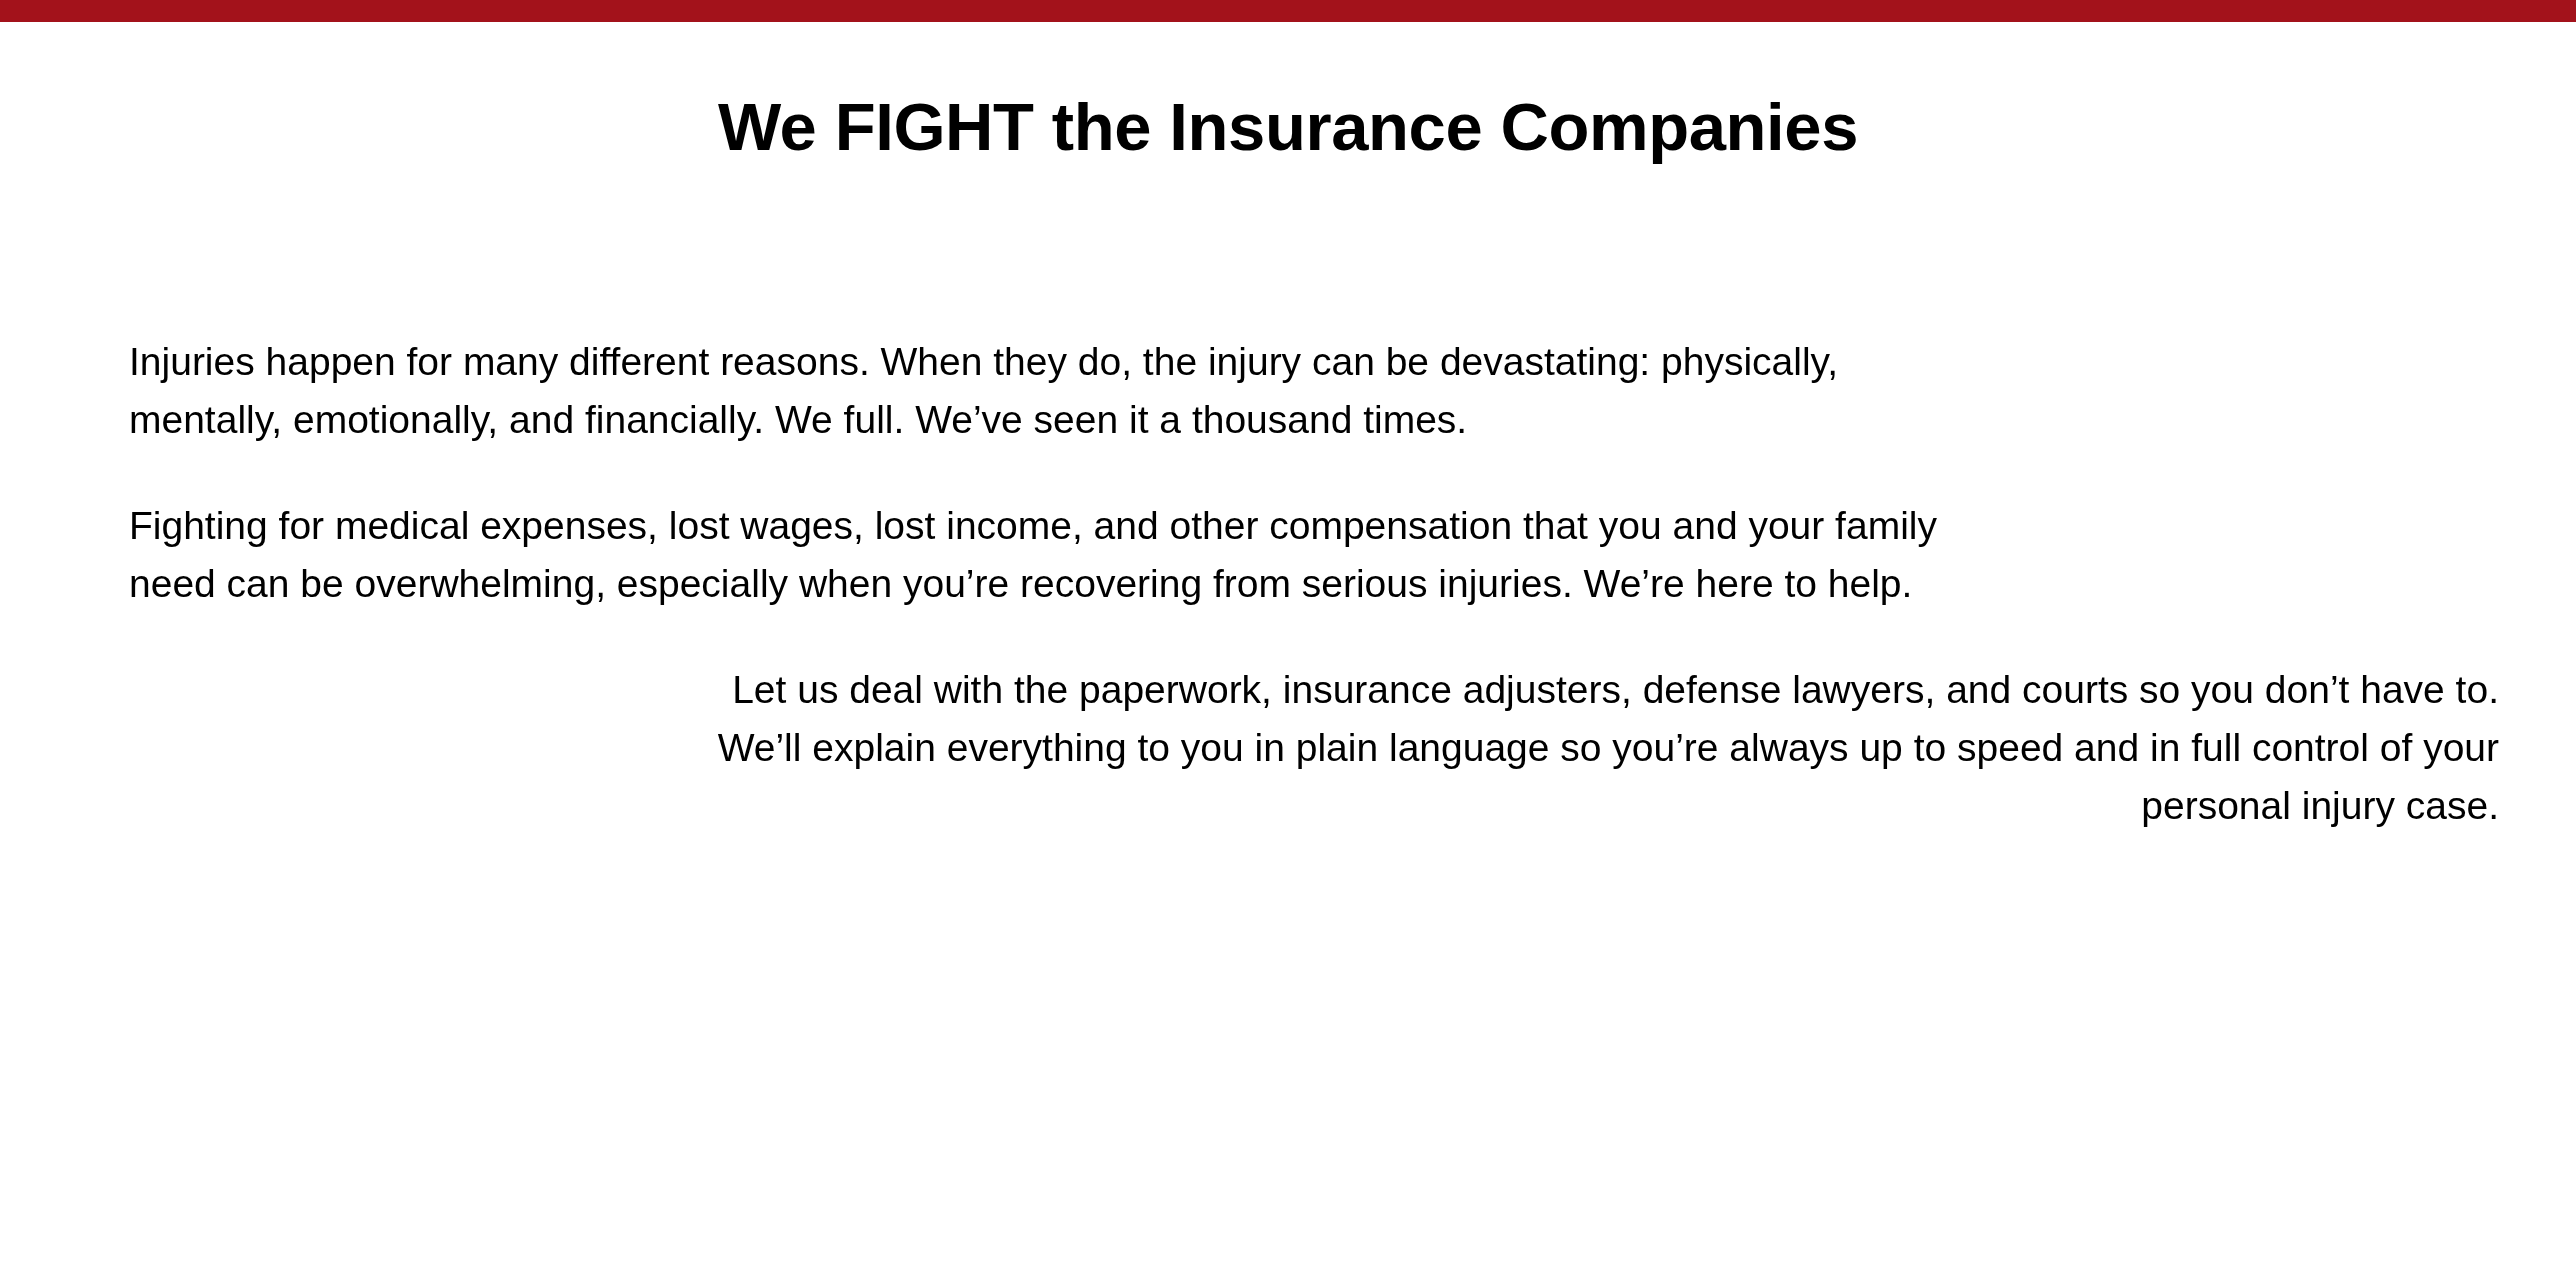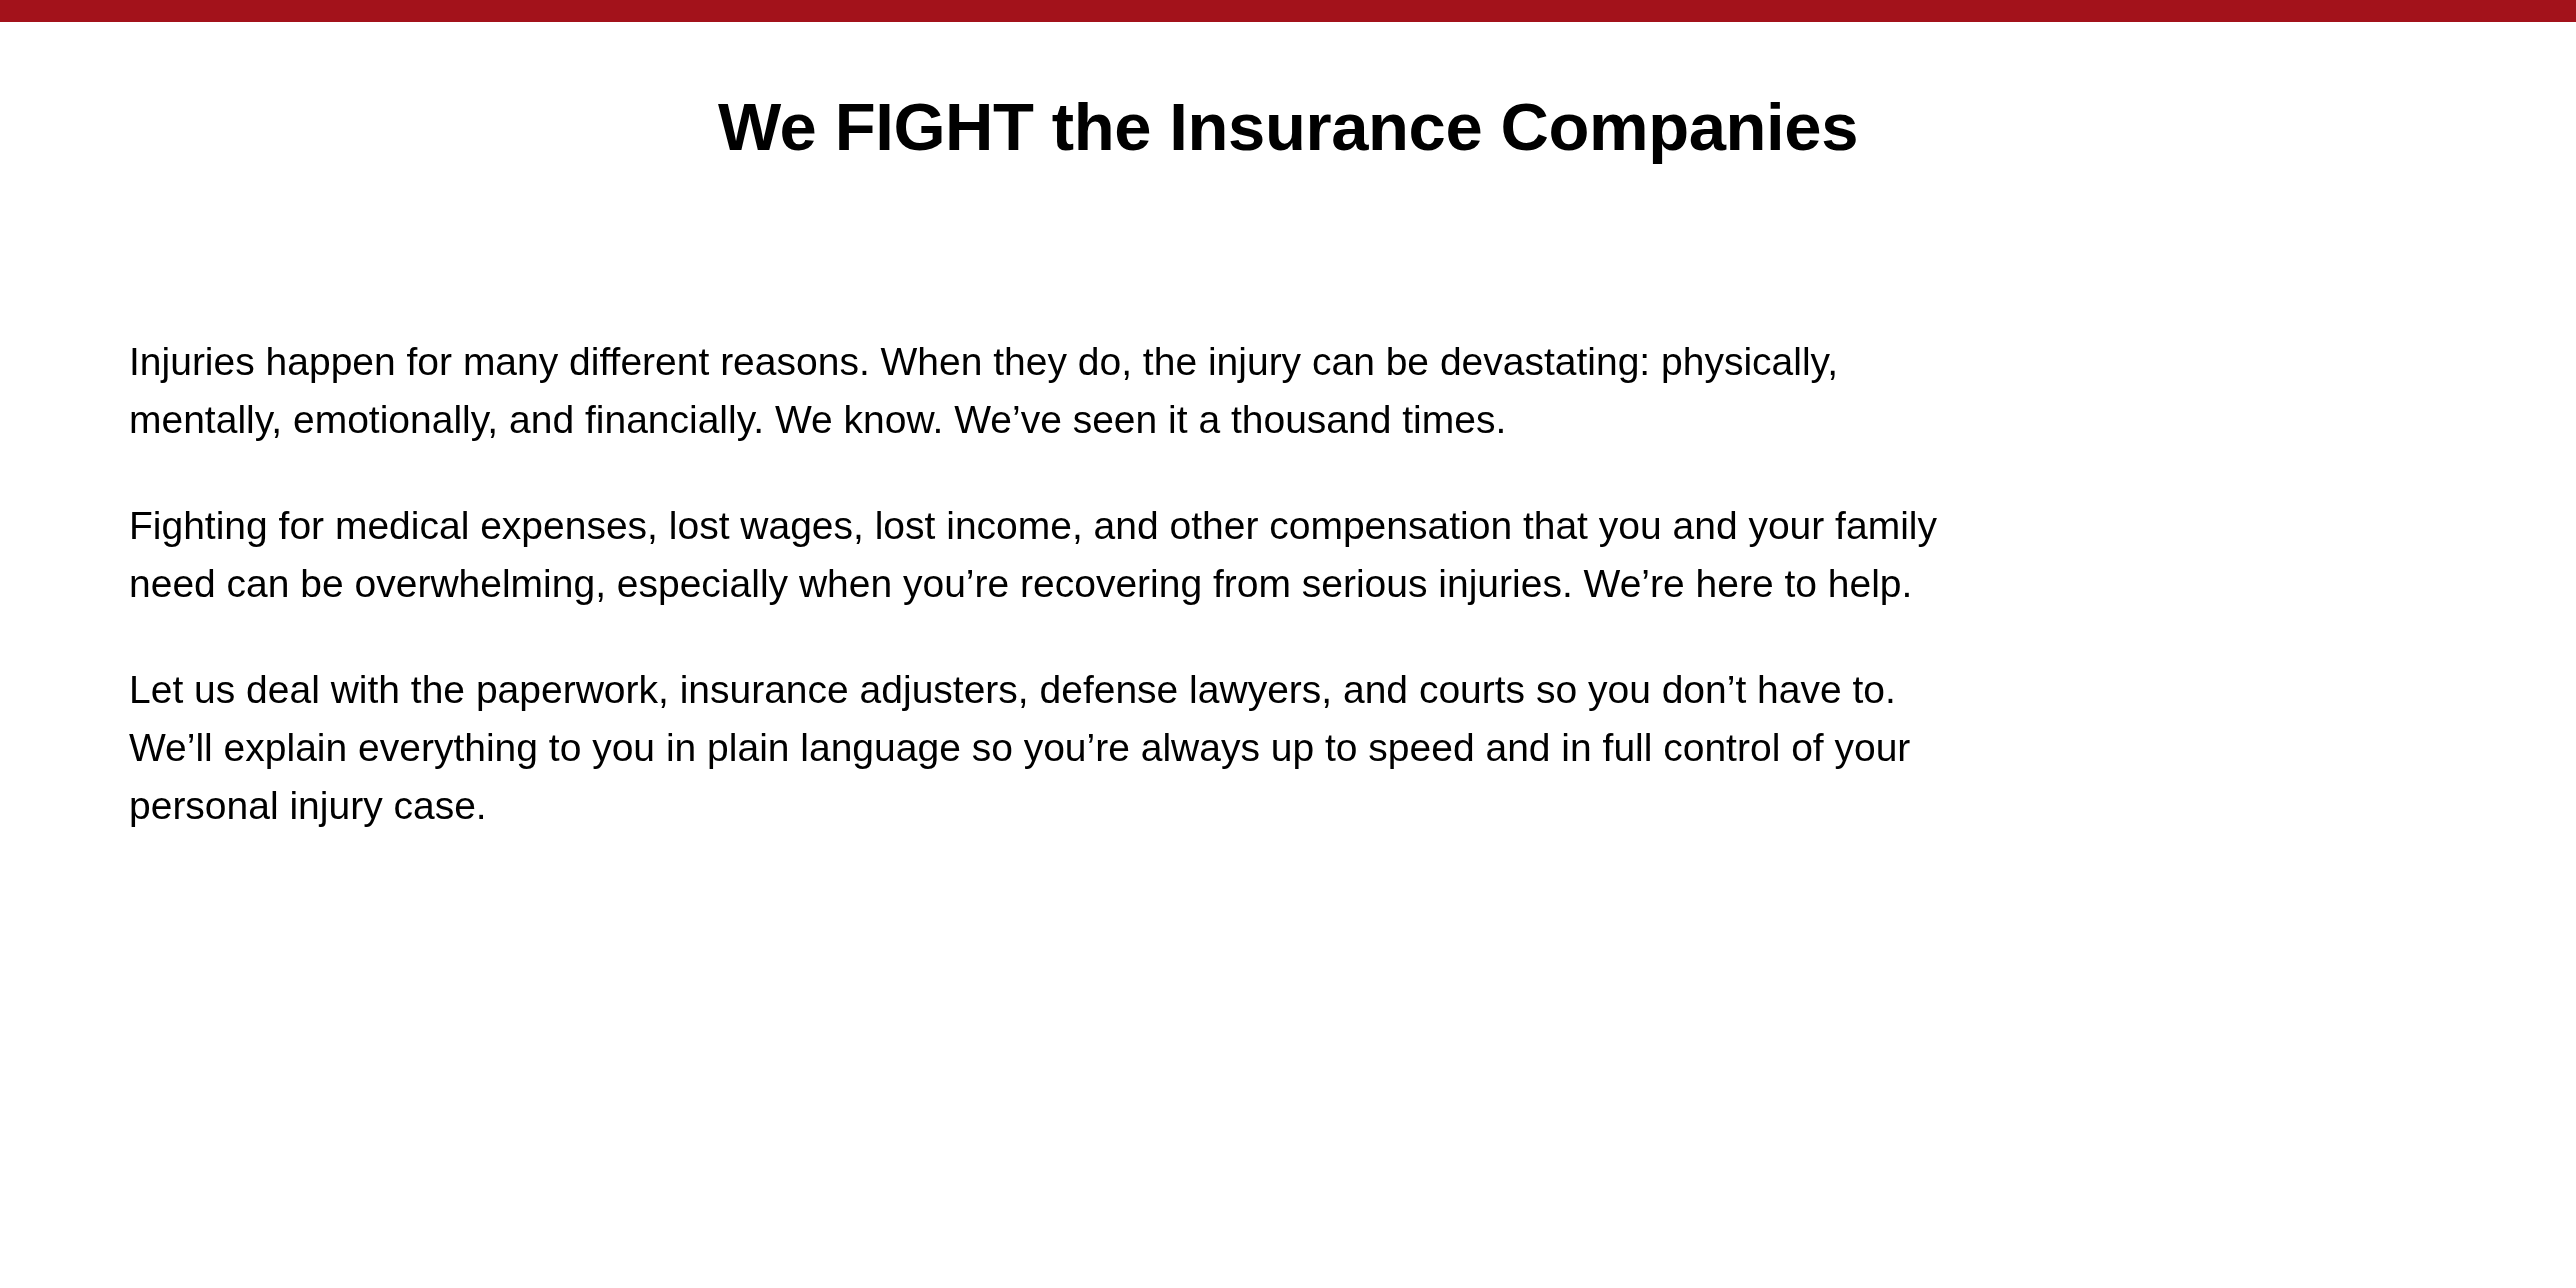--- a/index.html
+++ b/index.html
@@ -80,29 +80,29 @@
 <div class="slide" style="background: rgb(255, 255, 255);">
 
   <div class="top-band" style="background: rgb(163, 18, 27);"></div>
 
   <div class="slide-title" style="color: rgb(0, 0, 0);">We FIGHT the Insurance Companies</div>
 
   <div class="body-block">
 
     <p class="para" style="color: rgb(0, 0, 0);">
       <span class="line">Injuries happen for many different reasons. When they do, the injury can be devastating: physically,</span>
-      <span class="line">mentally, emotionally, and financially. We know. We’ve seen it a thousand times.</span>
+      <span class="line">mentally, emotionally, and financially. We full. We’ve seen it a thousand times.</span>
     </p>
 
     <p class="para" style="color: rgb(0, 0, 0);">
       <span class="line">Fighting for medical expenses, lost wages, lost income, and other compensation that you and your family</span>
       <span class="line">need can be overwhelming, especially when you’re recovering from serious injuries. We’re here to help.</span>
     </p>
 
-    <p class="para" style="color: rgb(0, 0, 0);">
+    <p class="para" style="color: rgb(0, 0, 0); text-align: right;">
       <span class="line">Let us deal with the paperwork, insurance adjusters, defense lawyers, and courts so you don’t have to.</span>
       <span class="line">We’ll explain everything to you in plain language so you’re always up to speed and in full control of your</span>
       <span class="line">personal injury case.</span>
     </p>
 
   </div>
 
 </div>
 
 

